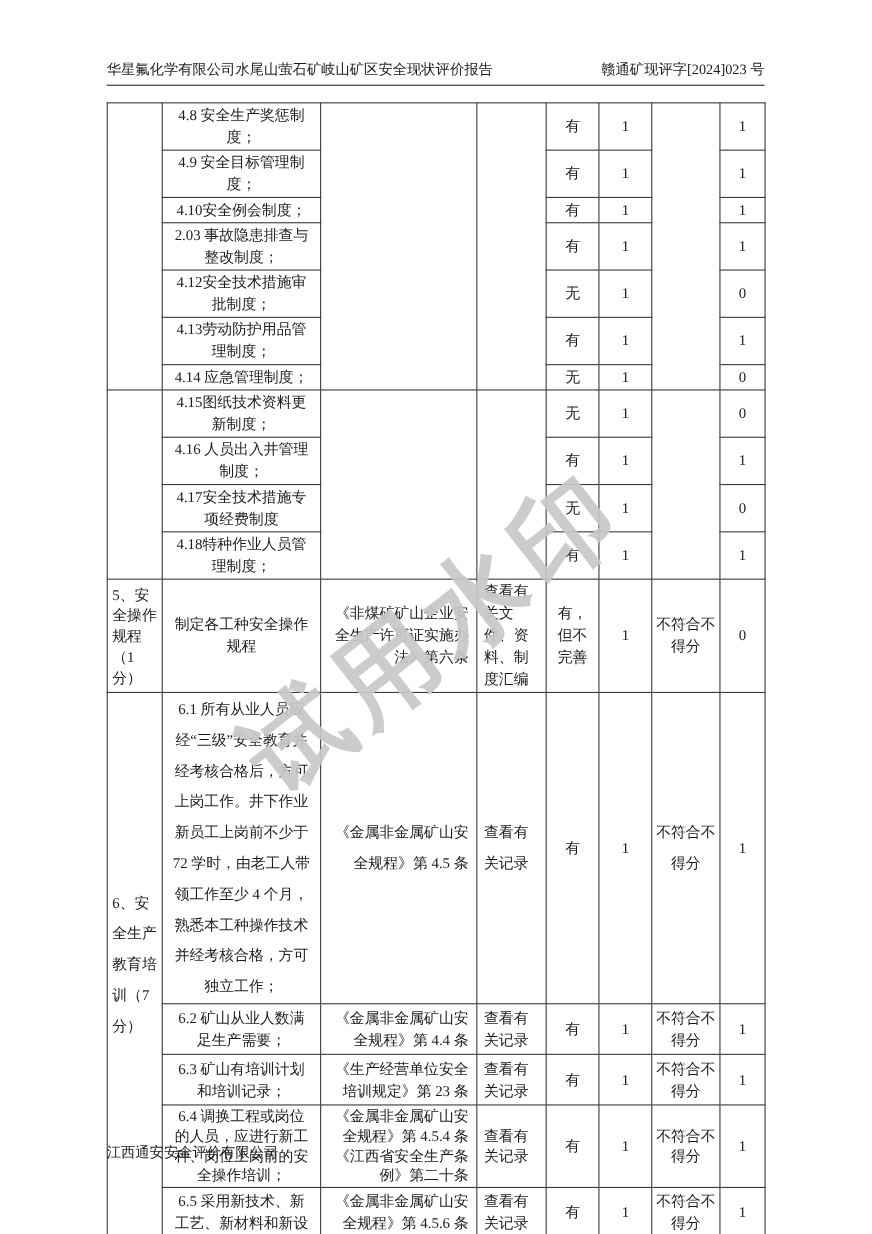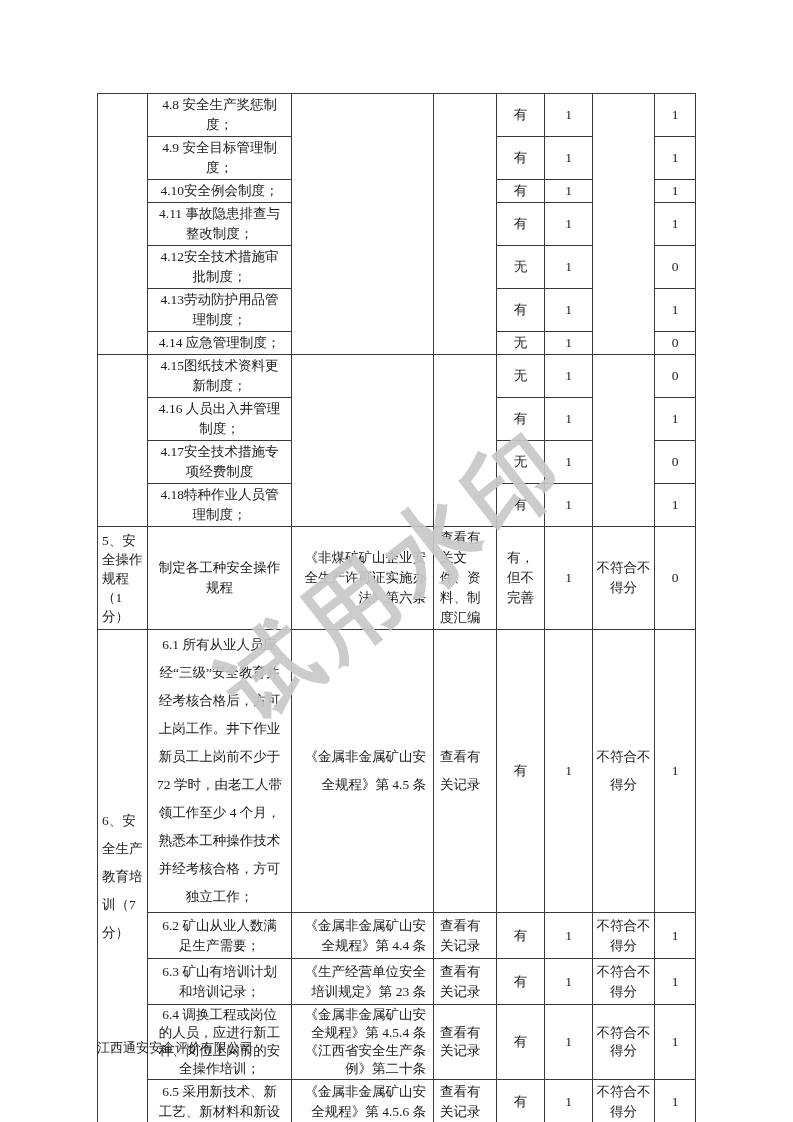--- a/index.html
+++ b/index.html
@@ -36,20 +36,24 @@
              transform:rotate(-38deg);transform-origin:center center;
              font-family:"Liberation Sans",sans-serif;font-weight:700;
              font-size:92px;letter-spacing:10px;white-space:nowrap;
              color:rgba(200,200,200,0.92);z-index:5;pointer-events:none;}
 </style>
 </head>
 <body>
 
 <div class="page">
 
+  <div class="header">
+    <span>华星氟化学有限公司水尾山萤石矿岐山矿区安全现状评价报告</span>
+    <span>赣通矿现评字[2024]023 号</span>
+  </div>
 
   <table class="eval">
     <colgroup>
       <col style="width:50px">
         <col style="width:144px">
         <col style="width:142px">
       <col style="width:63px">
         <col style="width:48px">
         <col style="width:48px">
       <col style="width:62px">
@@ -73,21 +77,21 @@
         <td class="c6">1</td>
         <td class="c8">1</td>
       </tr>
       <tr class="h23">
         <td class="c2">4.10安全例会制度；</td>
         <td class="c5">有</td>
         <td class="c6">1</td>
         <td class="c8">1</td>
       </tr>
       <tr class="h41">
-        <td class="c2">4.11 事故隐患排查与整改制度；</td>
+        <td class="c2">2.03 事故隐患排查与整改制度；</td>
         <td class="c5">有</td>
         <td class="c6">1</td>
         <td class="c8">1</td>
       </tr>
       <tr class="h41">
         <td class="c2">4.12安全技术措施审批制度；</td>
         <td class="c5">无</td>
         <td class="c6">1</td>
         <td class="c8">0</td>
       </tr>

